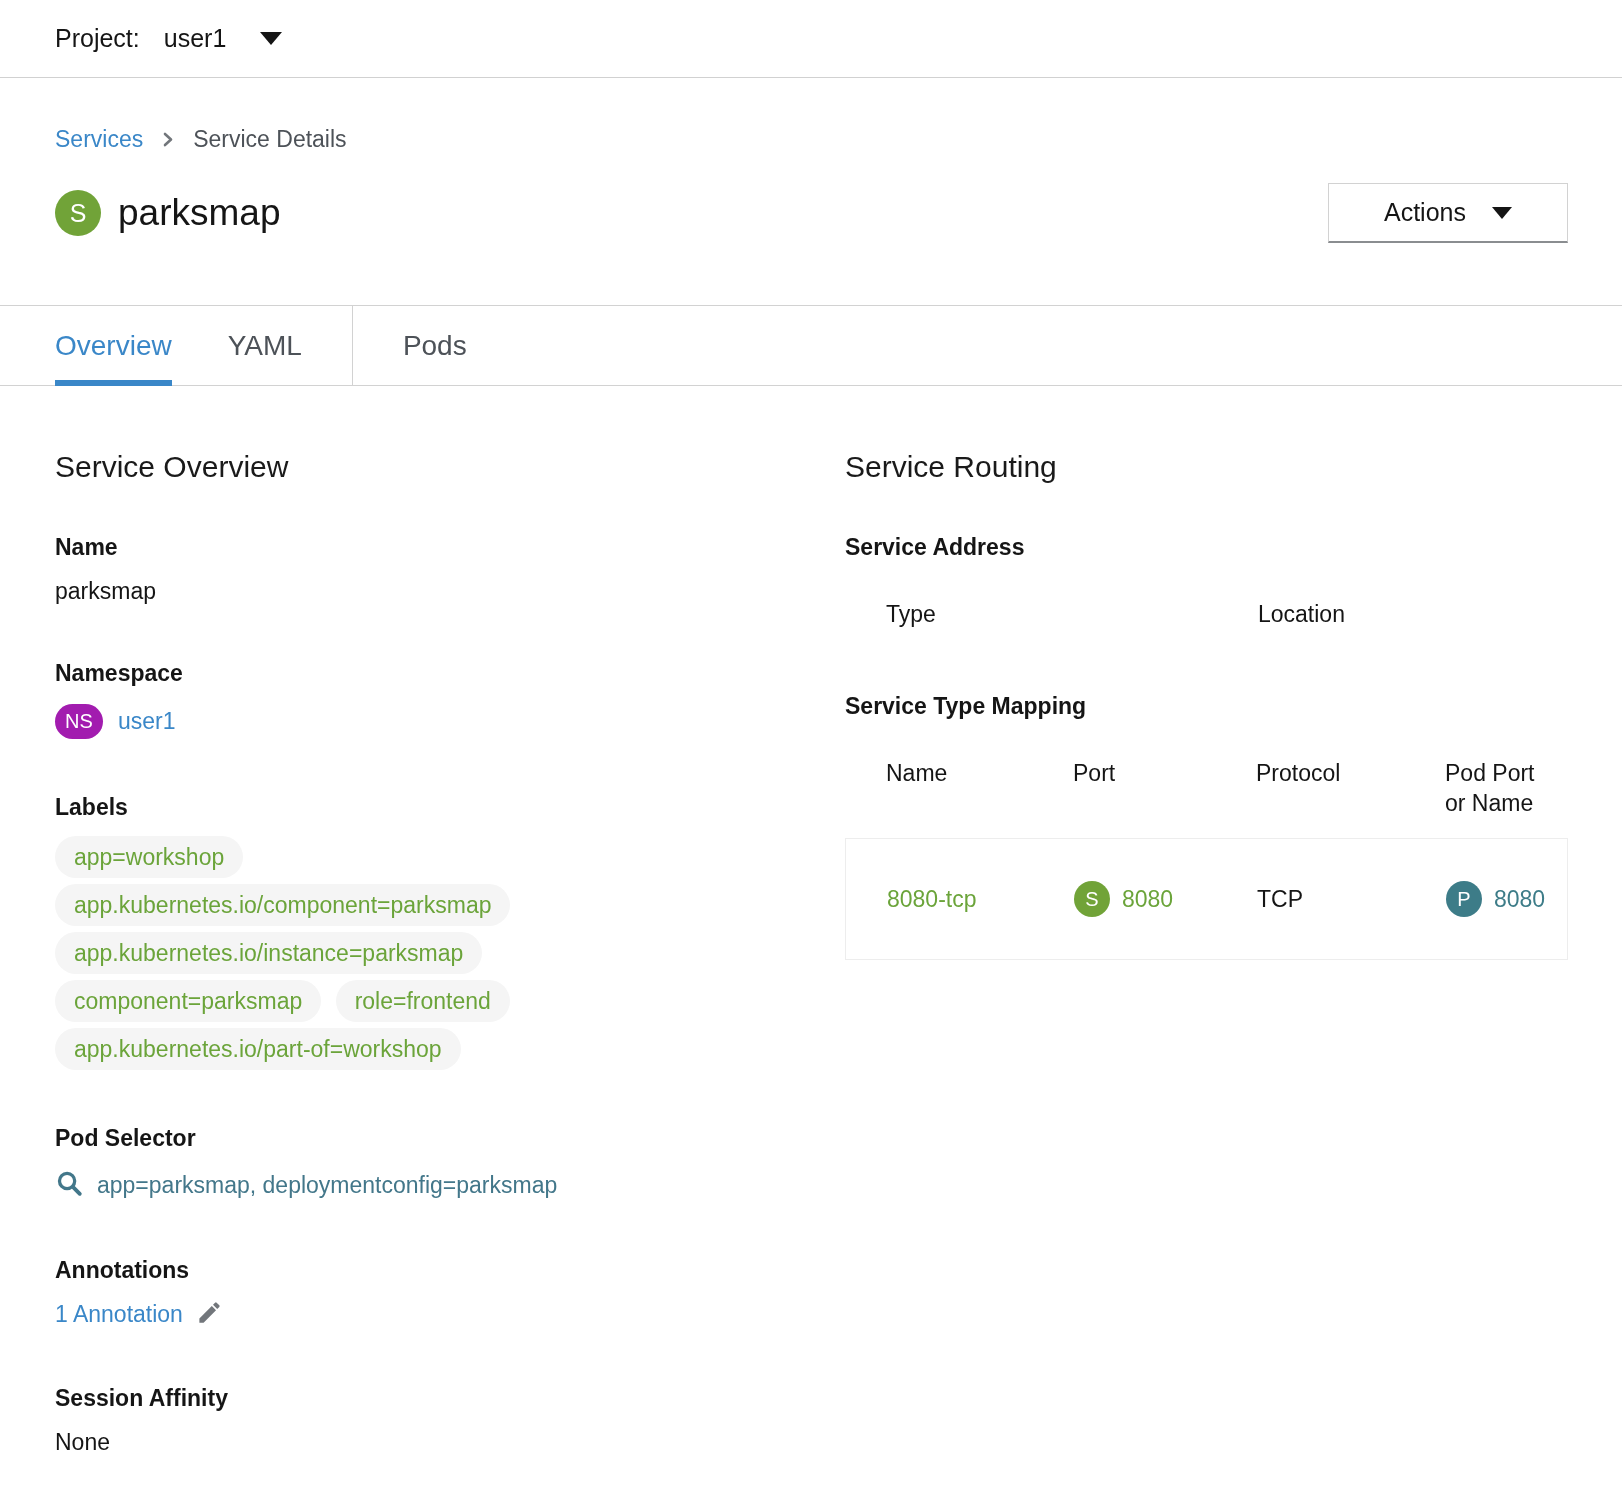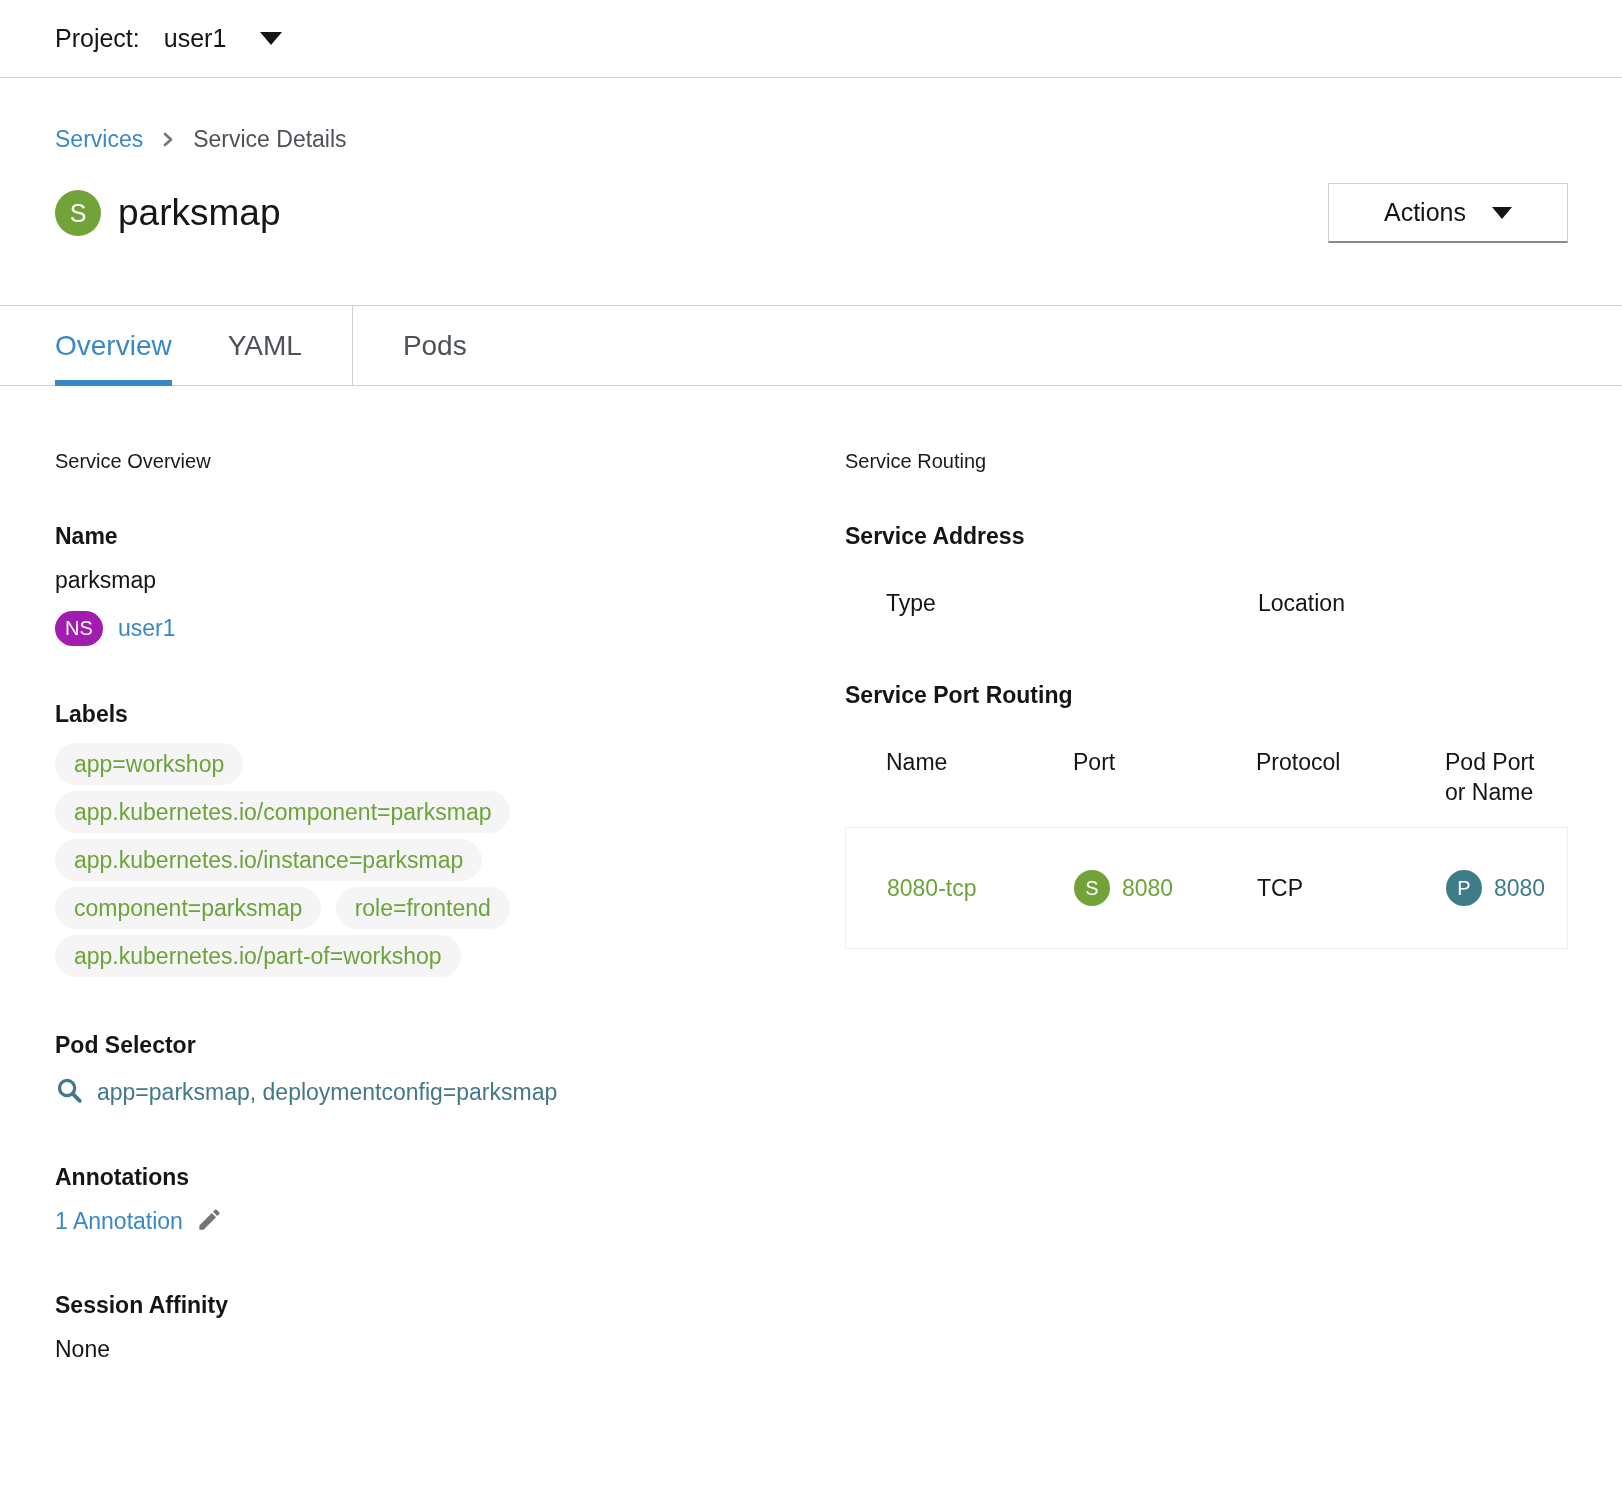--- a/index.html
+++ b/index.html
@@ -60,21 +60,21 @@
   }
   #tab-overview { margin-left:55px; }
   #tab-yaml { margin-left:56px; }
   .tab-sep { width:1px; background:#d2d2d2; margin-left:50px; }
   #tab-pods { margin-left:50px; }
   
   .columns {
     display:grid; grid-template-columns:700px 723px; column-gap:90px;
     padding-left:55px; margin-top:64px;
   }
-  h2.section-heading { font-size:20px; font-weight:400; color:#1a1a1a; }
+  h2.section-heading { font-size:30px; font-weight:400; color:#1a1a1a; }
   .dt { font-size:23px; font-weight:700; color:#151515; margin-top:55px; }
   .dt.first { margin-top:50px; }
   .dd { font-size:23px; margin-top:17px; color:#151515; }
   
   .ns-row { display:flex; align-items:center; }
   .ns-badge {
     width:48px; height:35px; border-radius:18px; background:#a21caf; color:#fff;
     display:inline-flex; align-items:center; justify-content:center;
     font-size:20px; flex:0 0 auto;
   }
@@ -152,20 +152,21 @@
 </div>
 
 <main class="columns">
 
   <section>
     <h2 class="section-heading">Service Overview</h2>
 
     <div class="dt first">Name</div>
     <div class="dd">parksmap</div>
 
+    <div class="dt">Namespace</div>
     <div class="dd ns-row">
       <span class="ns-badge">NS</span>
       <a class="link">user1</a>
     </div>
 
     <div class="dt">Labels</div>
     <div>
       <div class="pill-row first"><span class="pill">app=workshop</span></div>
       <div class="pill-row"><span class="pill">app.kubernetes.io/component=parksmap</span></div>
       <div class="pill-row"><span class="pill">app.kubernetes.io/instance=parksmap</span></div>
@@ -203,21 +204,21 @@
 
   <section>
     <h2 class="section-heading">Service Routing</h2>
 
     <div class="dt first">Service Address</div>
     <div class="tbl-head addr-grid">
       <span class="hcell">Type</span>
       <span class="hcell">Location</span>
     </div>
 
-    <div class="dt" style="margin-top:64px;">Service Port Routing</div>
+    <div class="dt" style="margin-top:64px;">Service Type Mapping</div>
     <div class="tbl-head port-grid">
       <span class="hcell">Name</span>
       <span class="hcell">Port</span>
       <span class="hcell">Protocol</span>
       <span class="hcell">Pod Port or Name</span>
     </div>
     <div class="tbl-box port-box">
       <div class="port-grid">
         <span class="cell green-text">8080-tcp</span>
         <span class="cell green-text">

